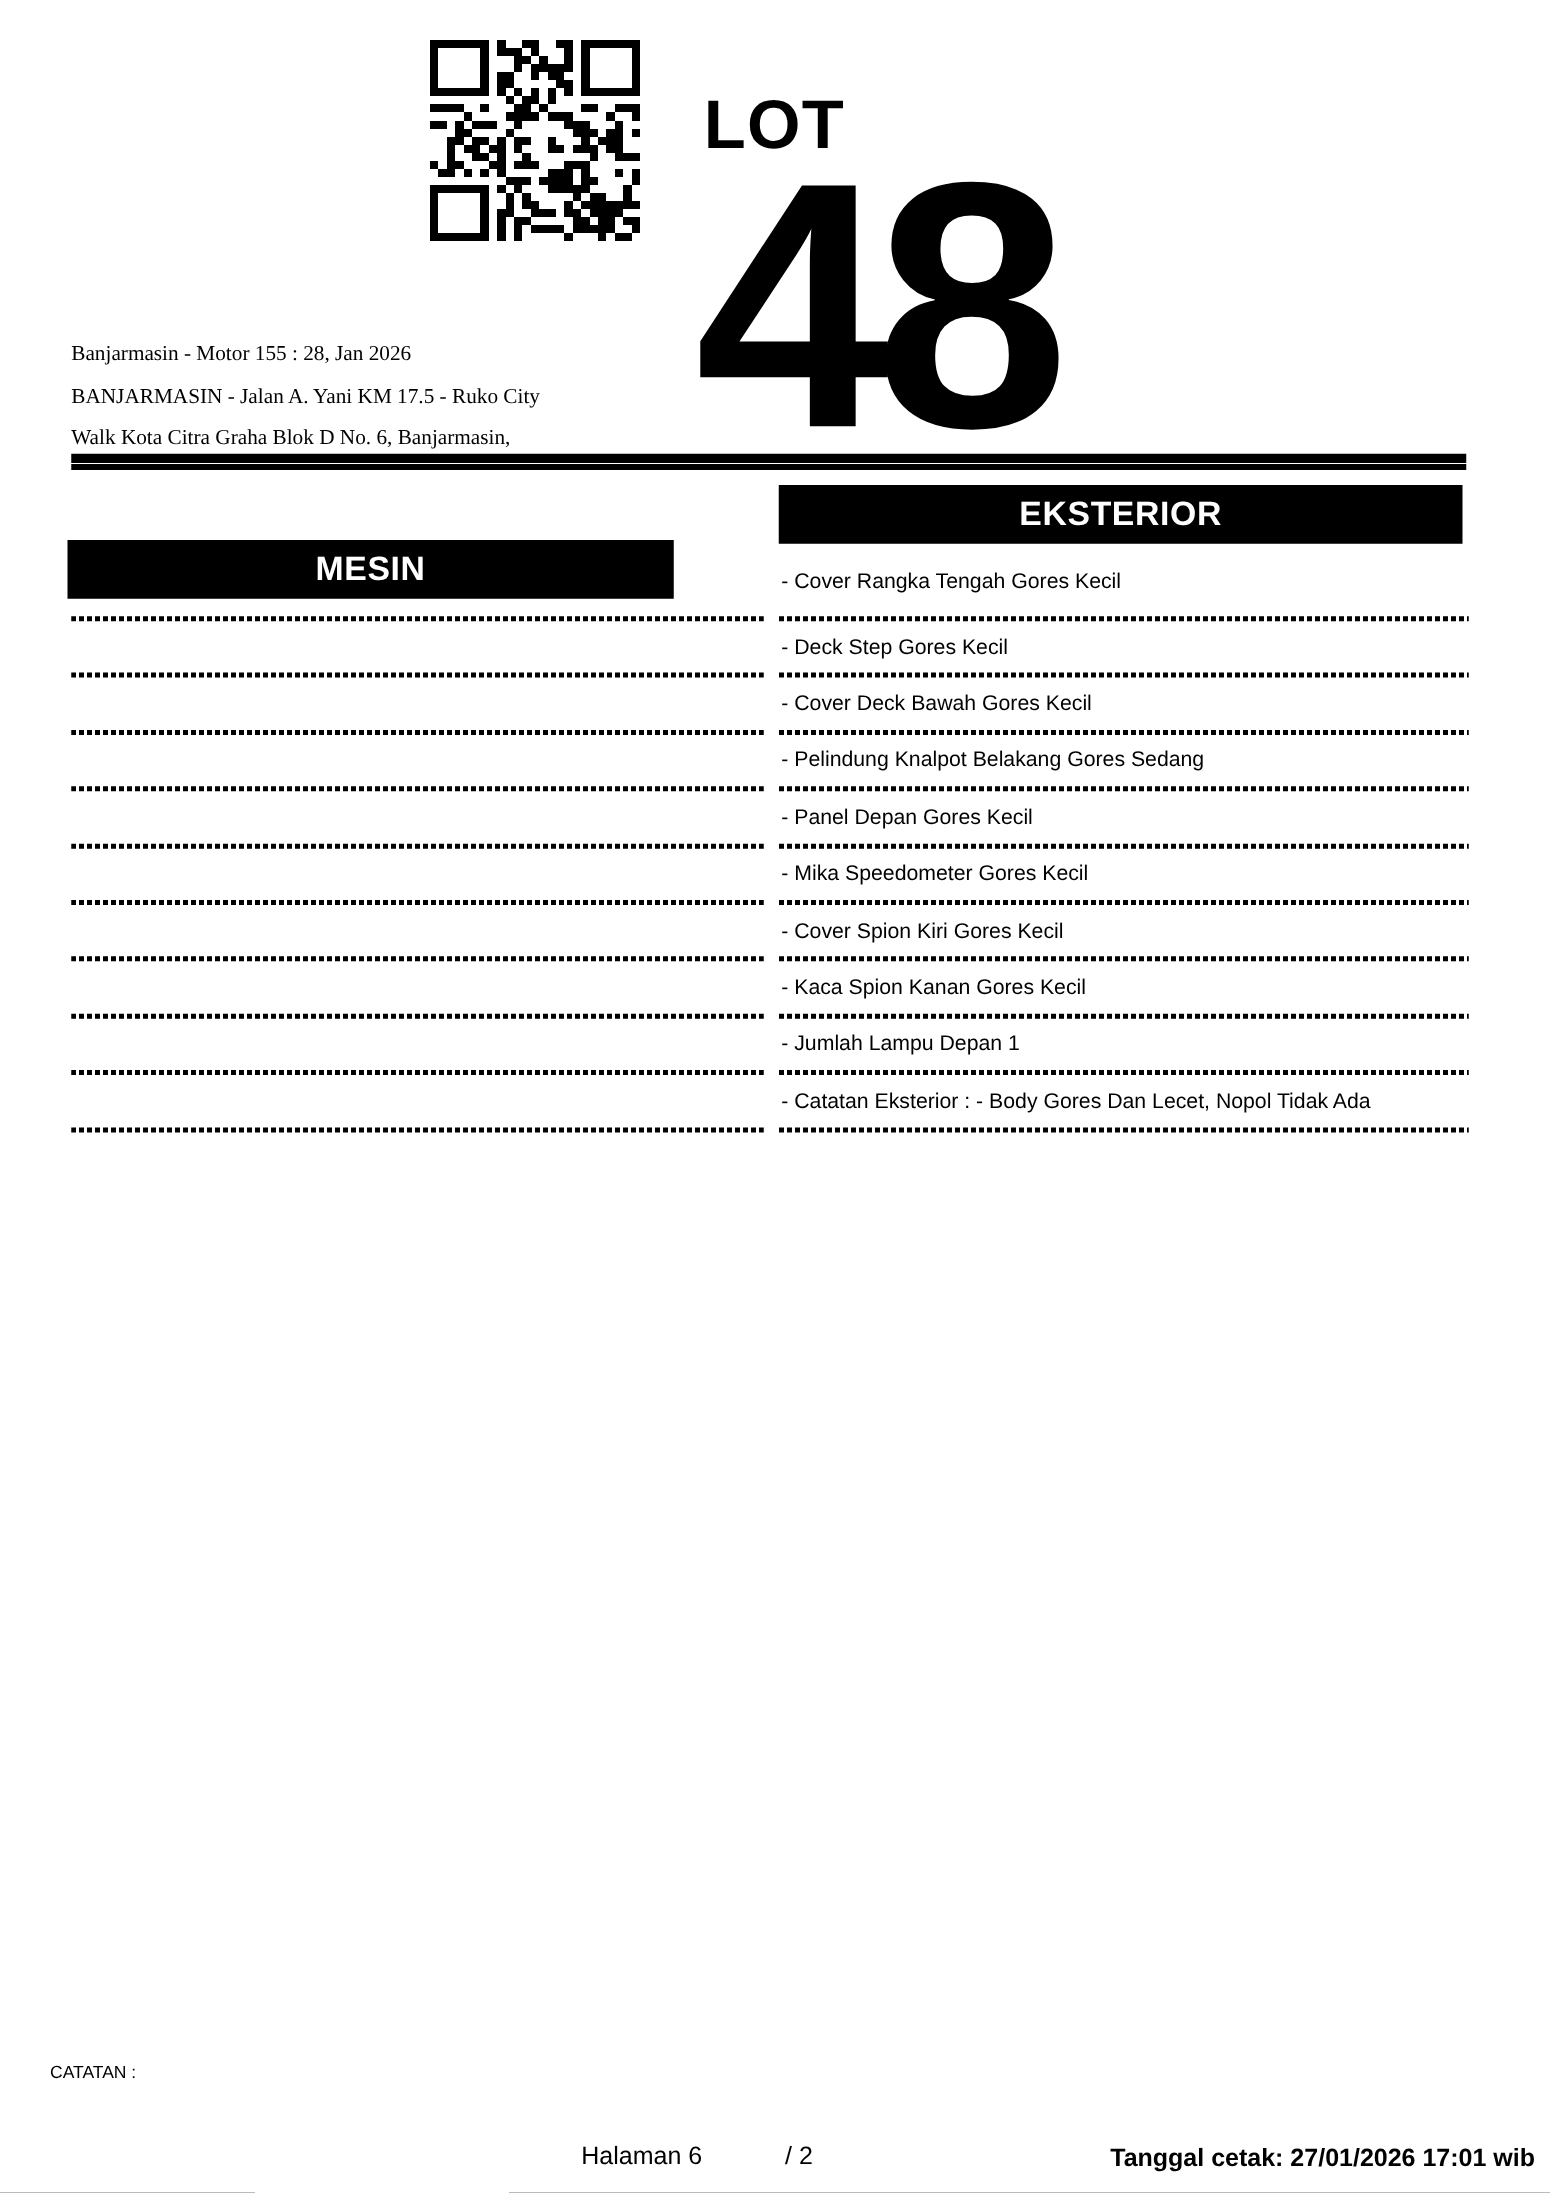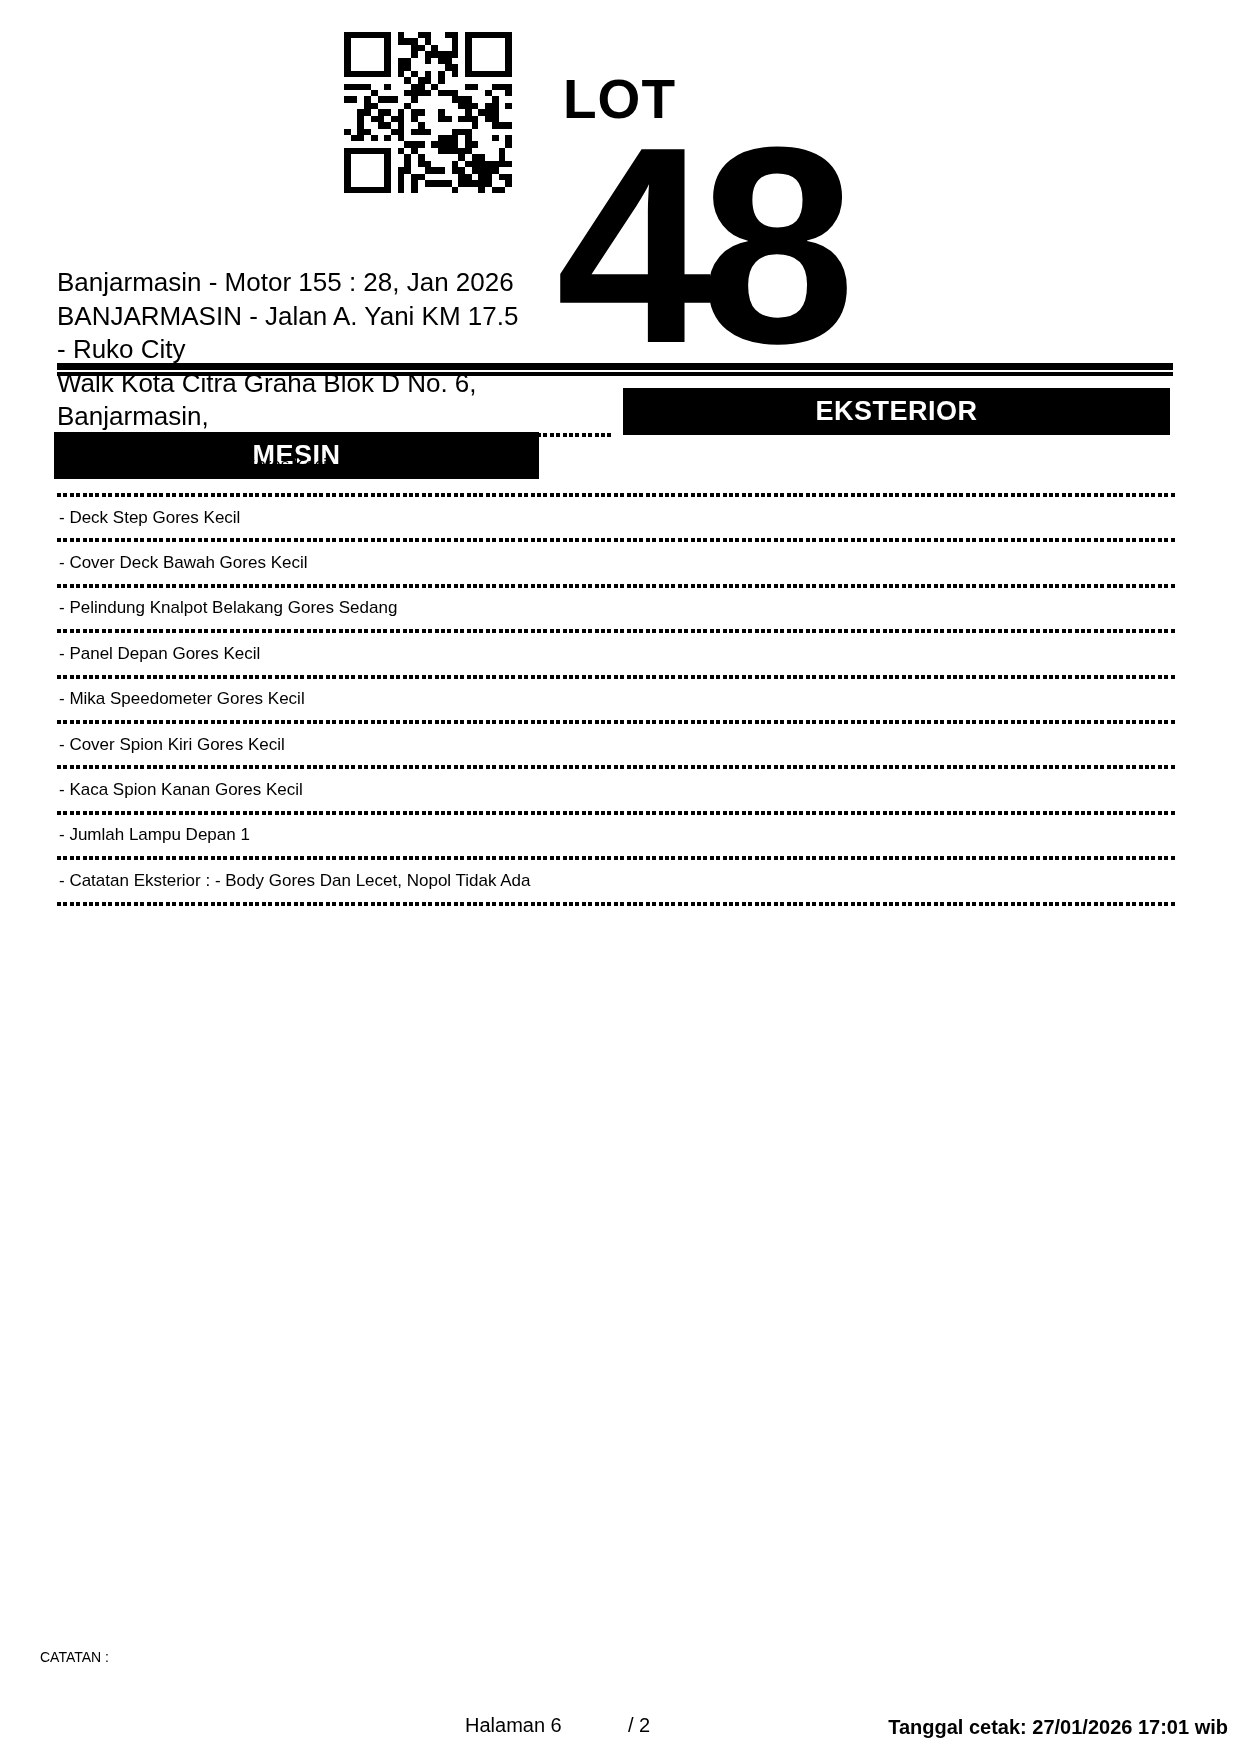--- a/index.html
+++ b/index.html
@@ -26,21 +26,21 @@
   }
   .lot-number{
     left:556px;top:105px;
     font-size:280px;font-weight:bold;line-height:1;
     letter-spacing:-12px;
   }
 
   
   .address{
     left:57px;top:266px;width:470px;
-    font-size:26px;line-height:33.5px;
+    font-size:17px;line-height:33.5px;font-family:Liberation Serif, serif;
   }
 
   
   .double-rule{
     left:57px;top:363px;width:1116px;height:13px;
     background:linear-gradient(to bottom,
       #000 0px,#000 7px,
       #fff 7px,#fff 8.5px,
       #000 8.5px,#000 13px);
   }
@@ -50,21 +50,21 @@
     top:388px;height:47px;
     background:#000;color:#fff;
     display:flex;align-items:center;justify-content:center;
     font-size:27px;font-weight:bold;letter-spacing:0.5px;
   }
   .col-header.mesin{left:54px;width:485px;margin-top:44px;}
   .col-header.eksterior{left:623px;width:547px;}
 
   
   .rows{left:57px;top:435px;width:1118px;}
-  .row{display:flex;height:45.4px;flex-direction:column;}
+  .row{display:flex;height:45.4px;}
   .row.first{height:60px;}
   .cell{position:relative;display:flex;align-items:center;}
   .cell.left{width:554px;}
   .cell.gap{width:12px;}
   .cell.right{flex:1;padding-left:2px;}
   .cell.left::after,.cell.right::after{
     content:"";position:absolute;left:0;right:0;bottom:-2px;height:4px;
     background:repeating-linear-gradient(to right,#000 0px,#000 4px,transparent 4px,transparent 6.4px);
   }
   .item-text{font-size:17px;white-space:nowrap;}

